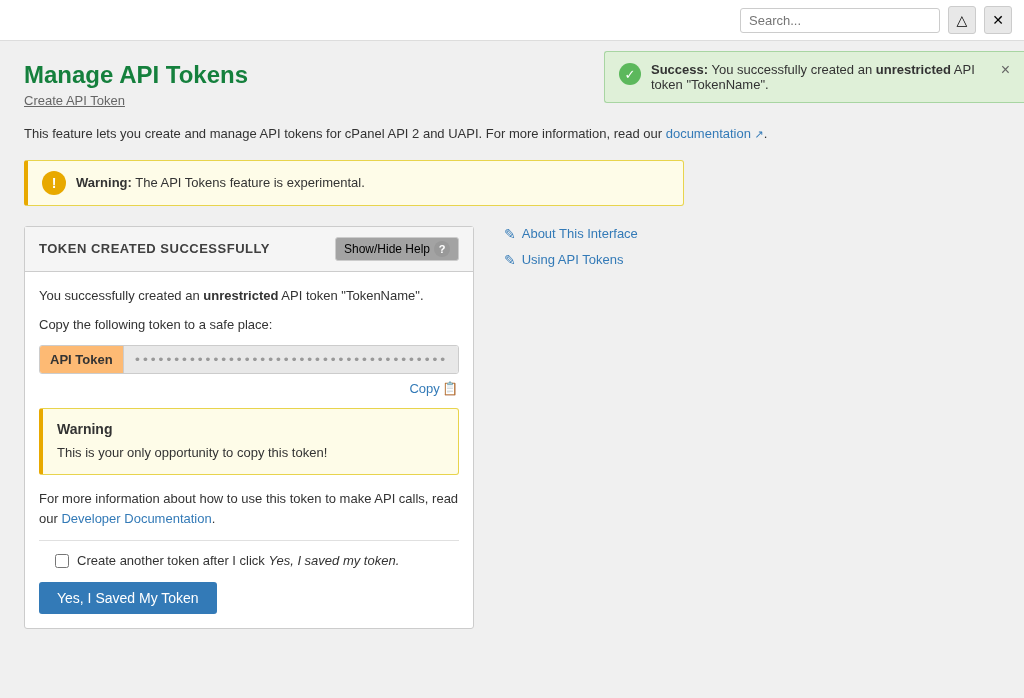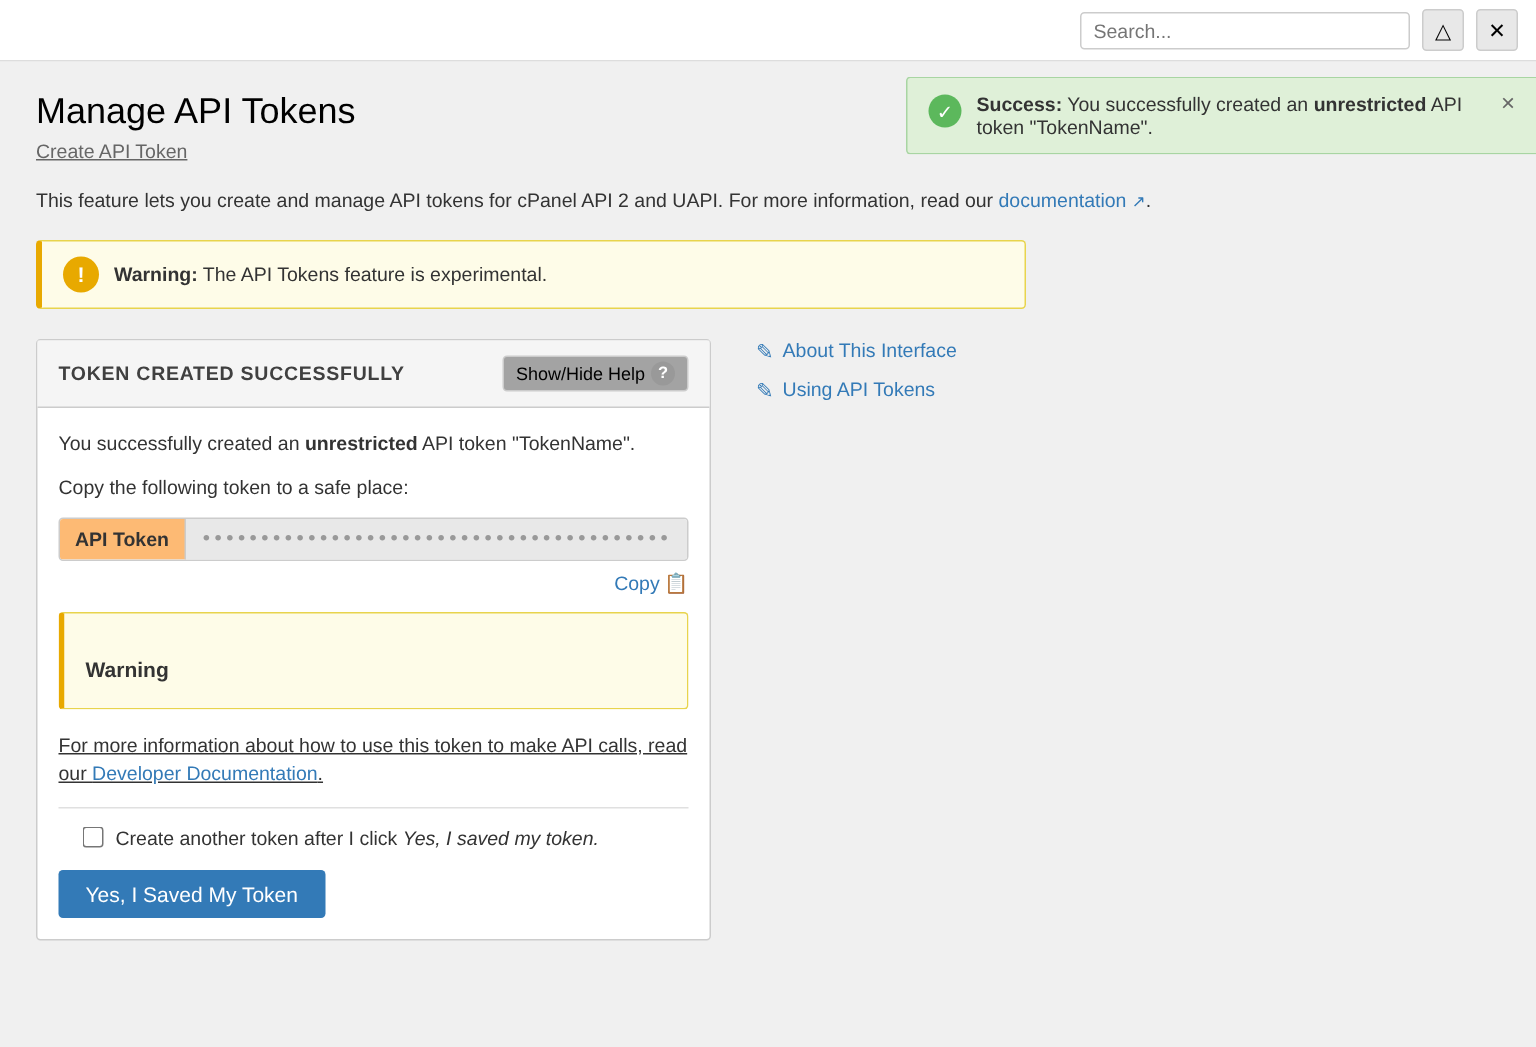--- a/index.html
+++ b/index.html
@@ -17,21 +17,21 @@
       display: flex;
       justify-content: flex-end;
       align-items: center;
       gap: 8px;
     }
 
     .search-box {
       border: 1px solid #ccc;
       border-radius: 3px;
       padding: 4px 8px;
-      width: 220px;
+      width: 200px;
       font-size: 13px;
     }
 
     .top-btn {
       background: #e8e8e8;
       border: 1px solid #ccc;
       border-radius: 3px;
       width: 28px;
       height: 28px;
       display: inline-flex;
@@ -84,22 +84,22 @@
     .success-close {
       cursor: pointer;
       color: #666;
       font-size: 16px;
       line-height: 1;
       flex-shrink: 0;
     }
 
     .page-title {
       font-size: 24px;
-      font-weight: normal;
-      color: #000000;
+      font-weight: bold;
+      color: #15803d;
       margin-bottom: 4px;
     }
 
     .breadcrumb {
       font-size: 13px;
       color: #666;
       margin-bottom: 16px;
       text-decoration: underline;
     }
 
@@ -266,35 +266,33 @@
       border-radius: 3px;
       padding: 12px 14px;
       margin-bottom: 14px;
     }
 
     .inner-warning .warn-title {
       font-size: 14px;
       font-weight: bold;
       color: #333;
       margin-bottom: 6px;
-      margin-top: 17px;
     }
 
     .inner-warning p {
       font-size: 13px;
       color: #333;
       margin: 0;
     }
 
     .dev-doc-text {
       font-size: 13px;
       color: #333;
       margin-bottom: 14px;
       line-height: 1.5;
-      text-decoration: underline;
     }
 
     .dev-doc-text a {
       color: #337ab7;
       text-decoration: none;
     }
 
     .divider {
       border: none;
       border-top: 1px solid #e0e0e0;
@@ -419,20 +417,21 @@
         <div class="copy-link">
           <a href="#">
             <span>Copy</span>
             <span>📋</span>
           </a>
         </div>
 
         
         <div class="inner-warning">
           <div class="warn-title">Warning</div>
+          <p>This is your only opportunity to copy this token!</p>
         </div>
 
         
         <p class="dev-doc-text">
           <span>For more information about how to use this token to make API calls, read our </span><a href="#">Developer Documentation</a><span>.</span>
         </p>
 
         <hr class="divider">
 
         

